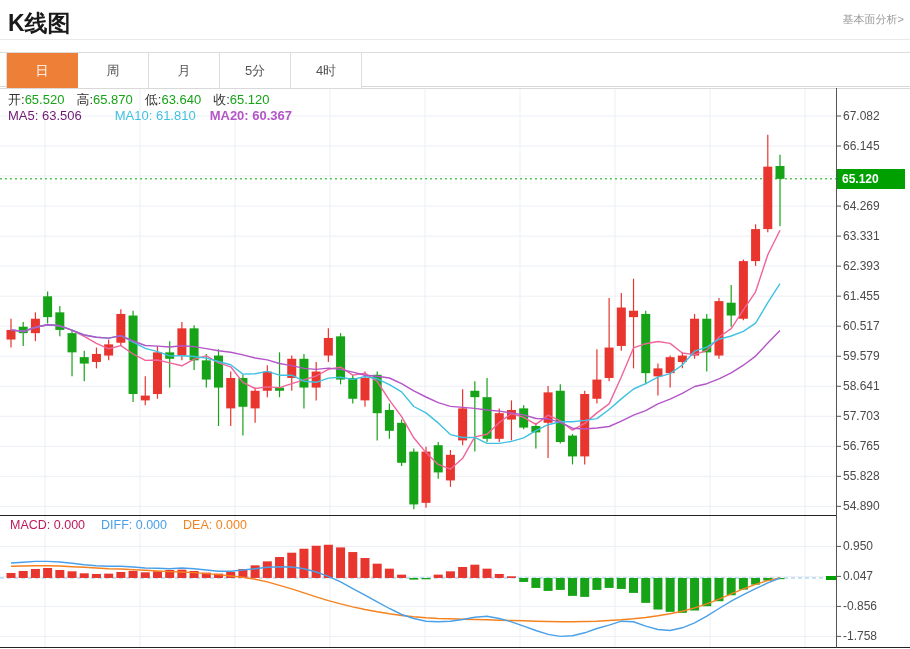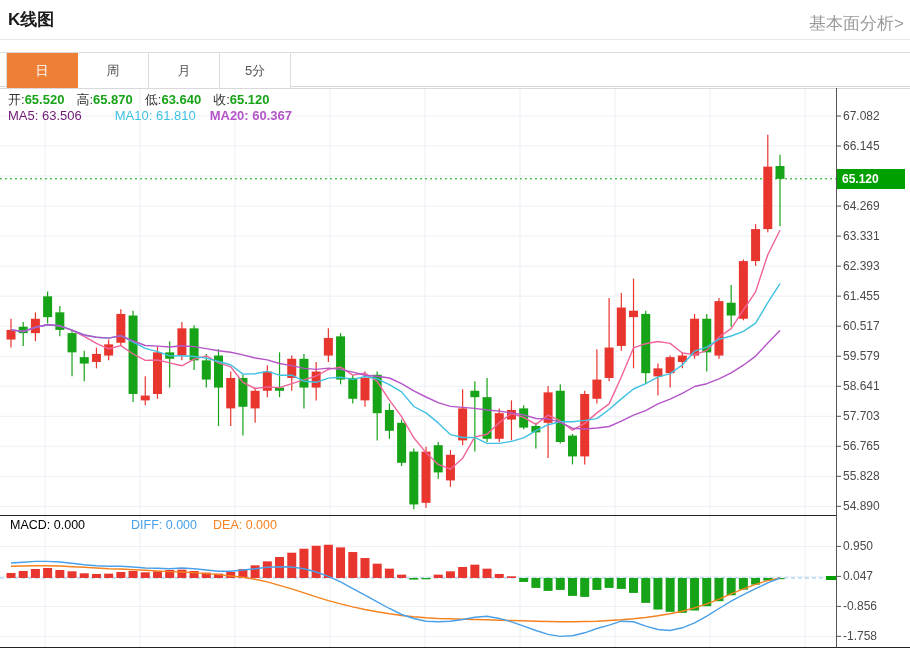--- a/index.html
+++ b/index.html
@@ -1,34 +1,34 @@
 <!DOCTYPE html>
 <html><head>
 <meta charset="utf-8">
 <style>
   html,body{margin:0;padding:0;background:#fff;}
   body{width:910px;height:649px;position:relative;overflow:hidden;
        font-family:"Liberation Sans","DejaVu Sans",sans-serif;}
   
   .header{height:39px;border-bottom:1px solid #e9e9e9;position:relative;}
-  .page-title{position:absolute;left:8px;top:8px;font-size:17px;font-weight:bold;color:#1a1a1a;}
-  .fund-link{position:absolute;right:6px;top:12px;font-size:17px;color:#9a9a9a;text-decoration:none;cursor:pointer;}
+  .page-title{position:absolute;left:8px;top:8px;font-size:23px;font-weight:bold;color:#1a1a1a;}
+  .fund-link{position:absolute;right:6px;top:12px;font-size:11px;color:#9a9a9a;text-decoration:none;cursor:pointer;}
   
   .tabs{margin-top:12px;height:35px;border-top:1px solid #dcdcdc;border-bottom:1px solid #d6d6d6;
         display:flex;padding-left:6px;box-sizing:border-box;}
   .tab{width:70px;height:35px;line-height:35px;text-align:center;font-size:13px;color:#555;
        border-right:1px solid #dcdcdc;cursor:pointer;background:#fff;}
   .tab:first-child{border-left:1px solid #dcdcdc;}
   .tab.active{color:#fff;border-right-color:transparent;}
   
   .chart-wrap{position:absolute;top:88px;left:0;width:910px;height:561px;}
   .overlay{position:absolute;font-size:13px;white-space:nowrap;}
   .info1{top:3px;left:8px;}
   .info1 .lbl{color:#333;}
-  .info1 .val{margin-right:12px;font-weight:bold;}
+  .info1 .val{margin-right:12px;}
   .info2{top:20px;left:8px;}
   .info2 span{margin-right:14px;}
   .macd-info{top:430px;left:10px;font-size:12.5px;}
   .macd-info span{margin-right:16px;}
   .price-tag{position:absolute;left:837px;width:68px;height:20px;line-height:20px;
              padding-left:5px;box-sizing:border-box;color:#fff;font-size:12px;font-weight:bold;}
   .macd-zero-tag{position:absolute;width:10px;height:4px;}
 </style>
 </head>
 <body>
@@ -36,20 +36,21 @@
 <div class="header">
   <div class="page-title">K线图</div>
   <a class="fund-link">基本面分析&gt;</a>
 </div>
 
 <div class="tabs">
   <div class="tab active" style="background: rgb(238, 127, 54);">日</div>
   <div class="tab">周</div>
   <div class="tab">月</div>
   <div class="tab">5分</div>
+  <div class="tab">4时</div>
 </div>
 
 <div class="chart-wrap">
   <svg id="chart" width="910" height="561">
       <g>
         <line x1="45" y1="1" x2="45" y2="559.5" stroke="#ebeff5" stroke-width="1"></line>
         <line x1="140" y1="1" x2="140" y2="559.5" stroke="#ebeff5" stroke-width="1"></line>
         <line x1="235" y1="1" x2="235" y2="559.5" stroke="#ebeff5" stroke-width="1"></line>
         <line x1="330" y1="1" x2="330" y2="559.5" stroke="#ebeff5" stroke-width="1"></line>
         <line x1="425" y1="1" x2="425" y2="559.5" stroke="#ebeff5" stroke-width="1"></line>
@@ -324,18 +325,18 @@
 
   <div class="overlay info1">
     <span class="lbl">开:</span><span class="val" id="v-open" style="color: rgb(23, 163, 23);">65.520</span><span class="lbl">高:</span><span class="val" id="v-high" style="color: rgb(23, 163, 23);">65.870</span><span class="lbl">低:</span><span class="val" id="v-low" style="color: rgb(23, 163, 23);">63.640</span><span class="lbl">收:</span><span class="val" id="v-close" style="color: rgb(23, 163, 23);">65.120</span>
   </div>
 
   <div class="overlay info2">
     <span id="v-ma5" style="color: #701a75;">MA5: 63.506</span><span id="v-ma10" style="color: rgb(63, 193, 226); padding-left: 19px;">MA10: 61.810</span><span id="v-ma20" style="color: rgb(180, 85, 200); font-weight: bold;">MA20: 60.367</span>
   </div>
 
   <div class="overlay macd-info">
-    <span id="v-macd" style="color: #000000; text-align: center;">MACD: 0.000</span><span id="v-diff" style="color: rgb(74, 160, 232); margin-left: 30px;">DIFF: 0.000</span><span id="v-dea" style="color: rgb(245, 130, 31); text-align: right;">DEA: 0.000</span>
+    <span id="v-macd" style="color: #be185d; text-align: center;">MACD: 0.000</span><span id="v-diff" style="color: rgb(74, 160, 232);">DIFF: 0.000</span><span id="v-dea" style="color: rgb(245, 130, 31); text-align: right;">DEA: 0.000</span>
   </div>
 
   <div class="price-tag" id="price-tag" style="background: rgb(0, 160, 0); top: 81px;">65.120</div>
   <div class="macd-zero-tag" id="macd-zero-tag" style="background: rgb(0, 160, 0); left: 826px; top: 488px;"></div>
 </div>
 
 </body></html>

